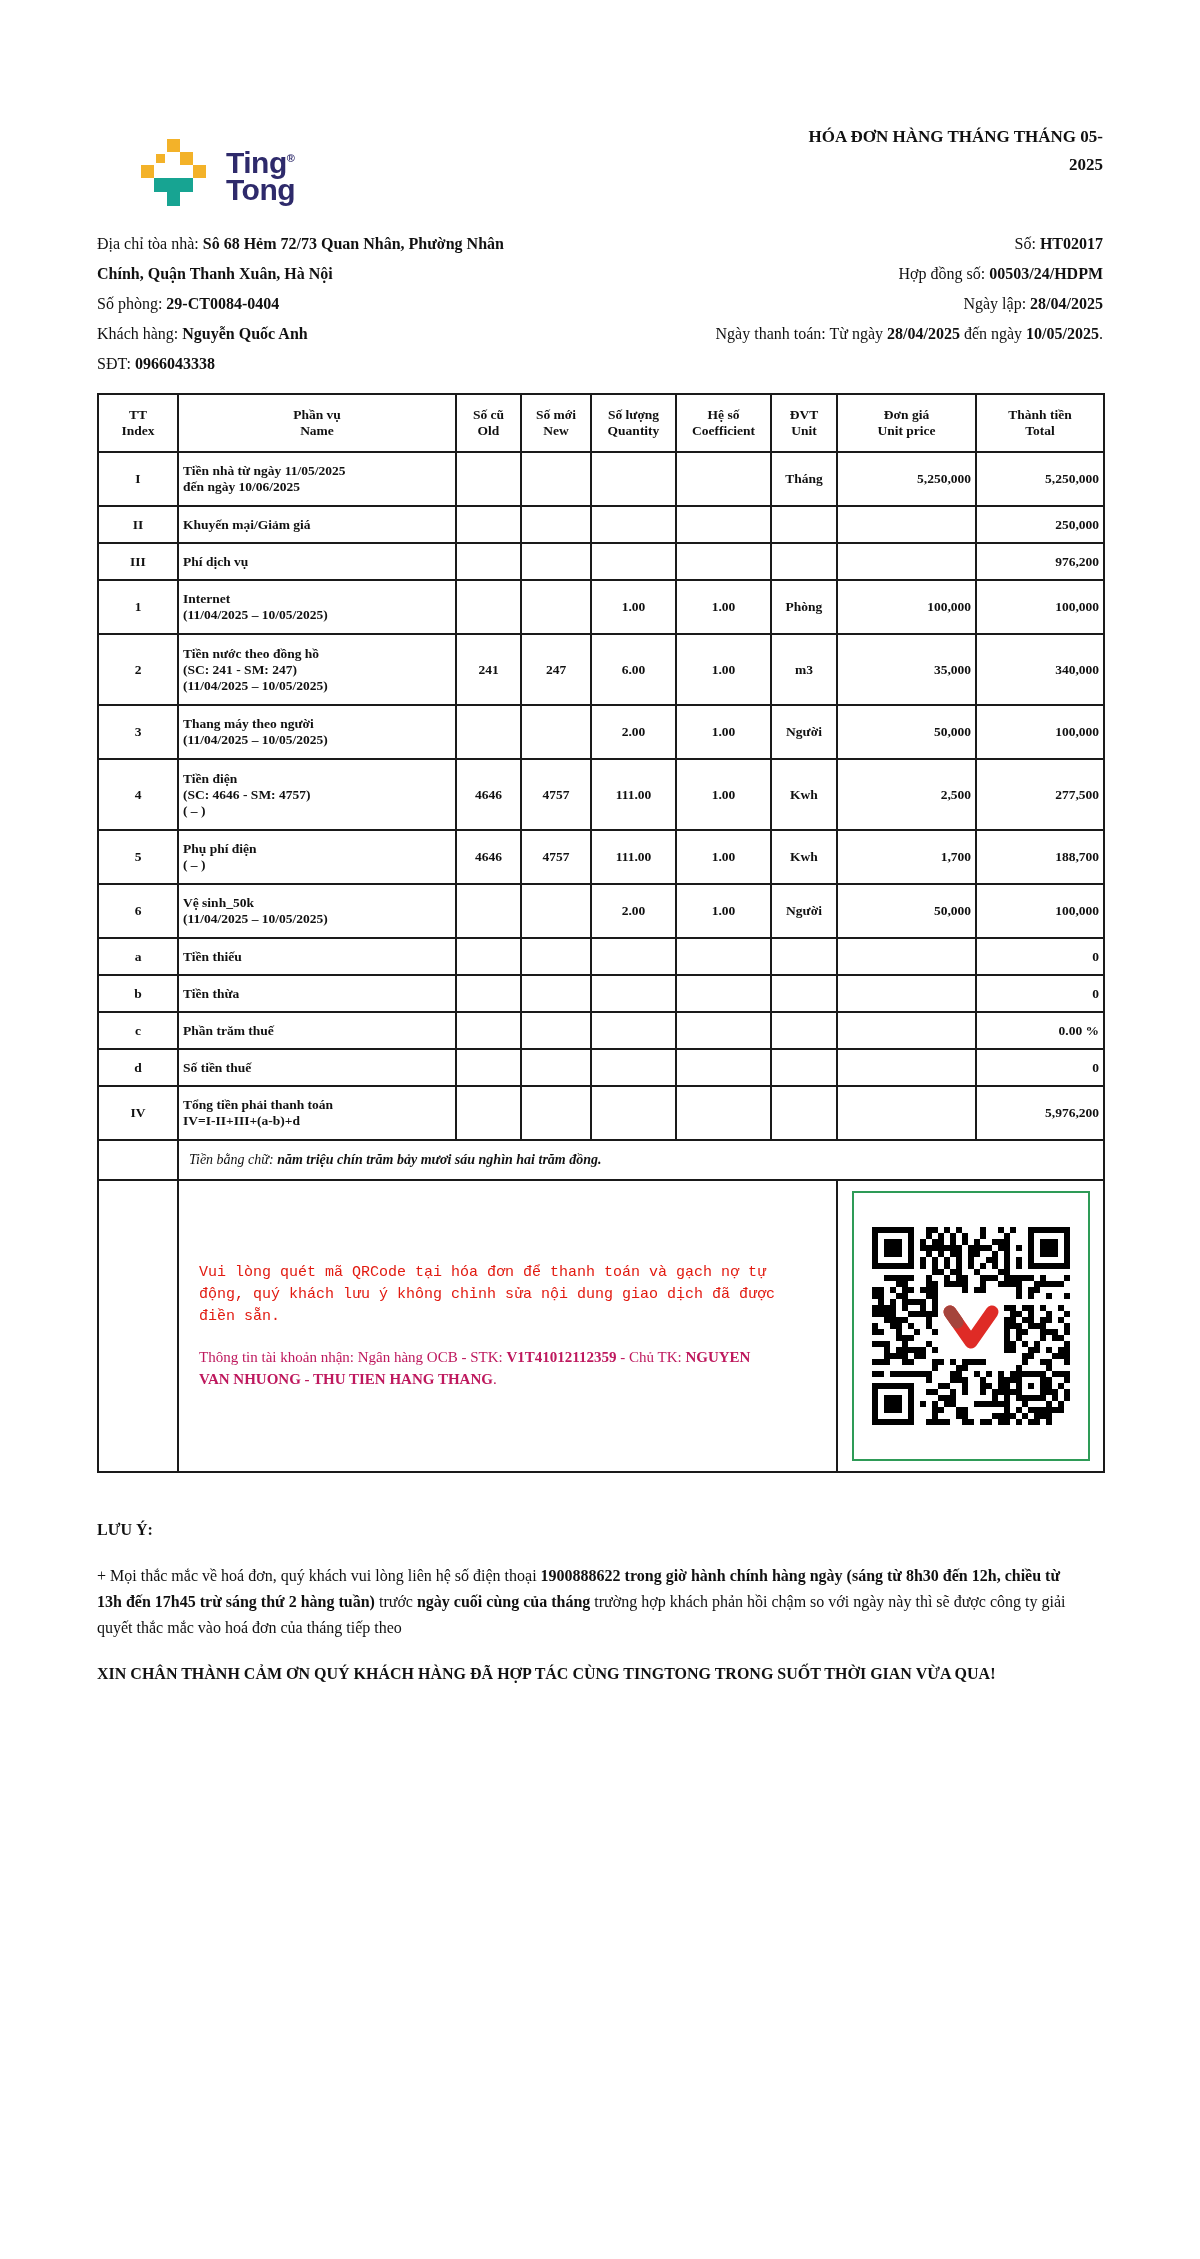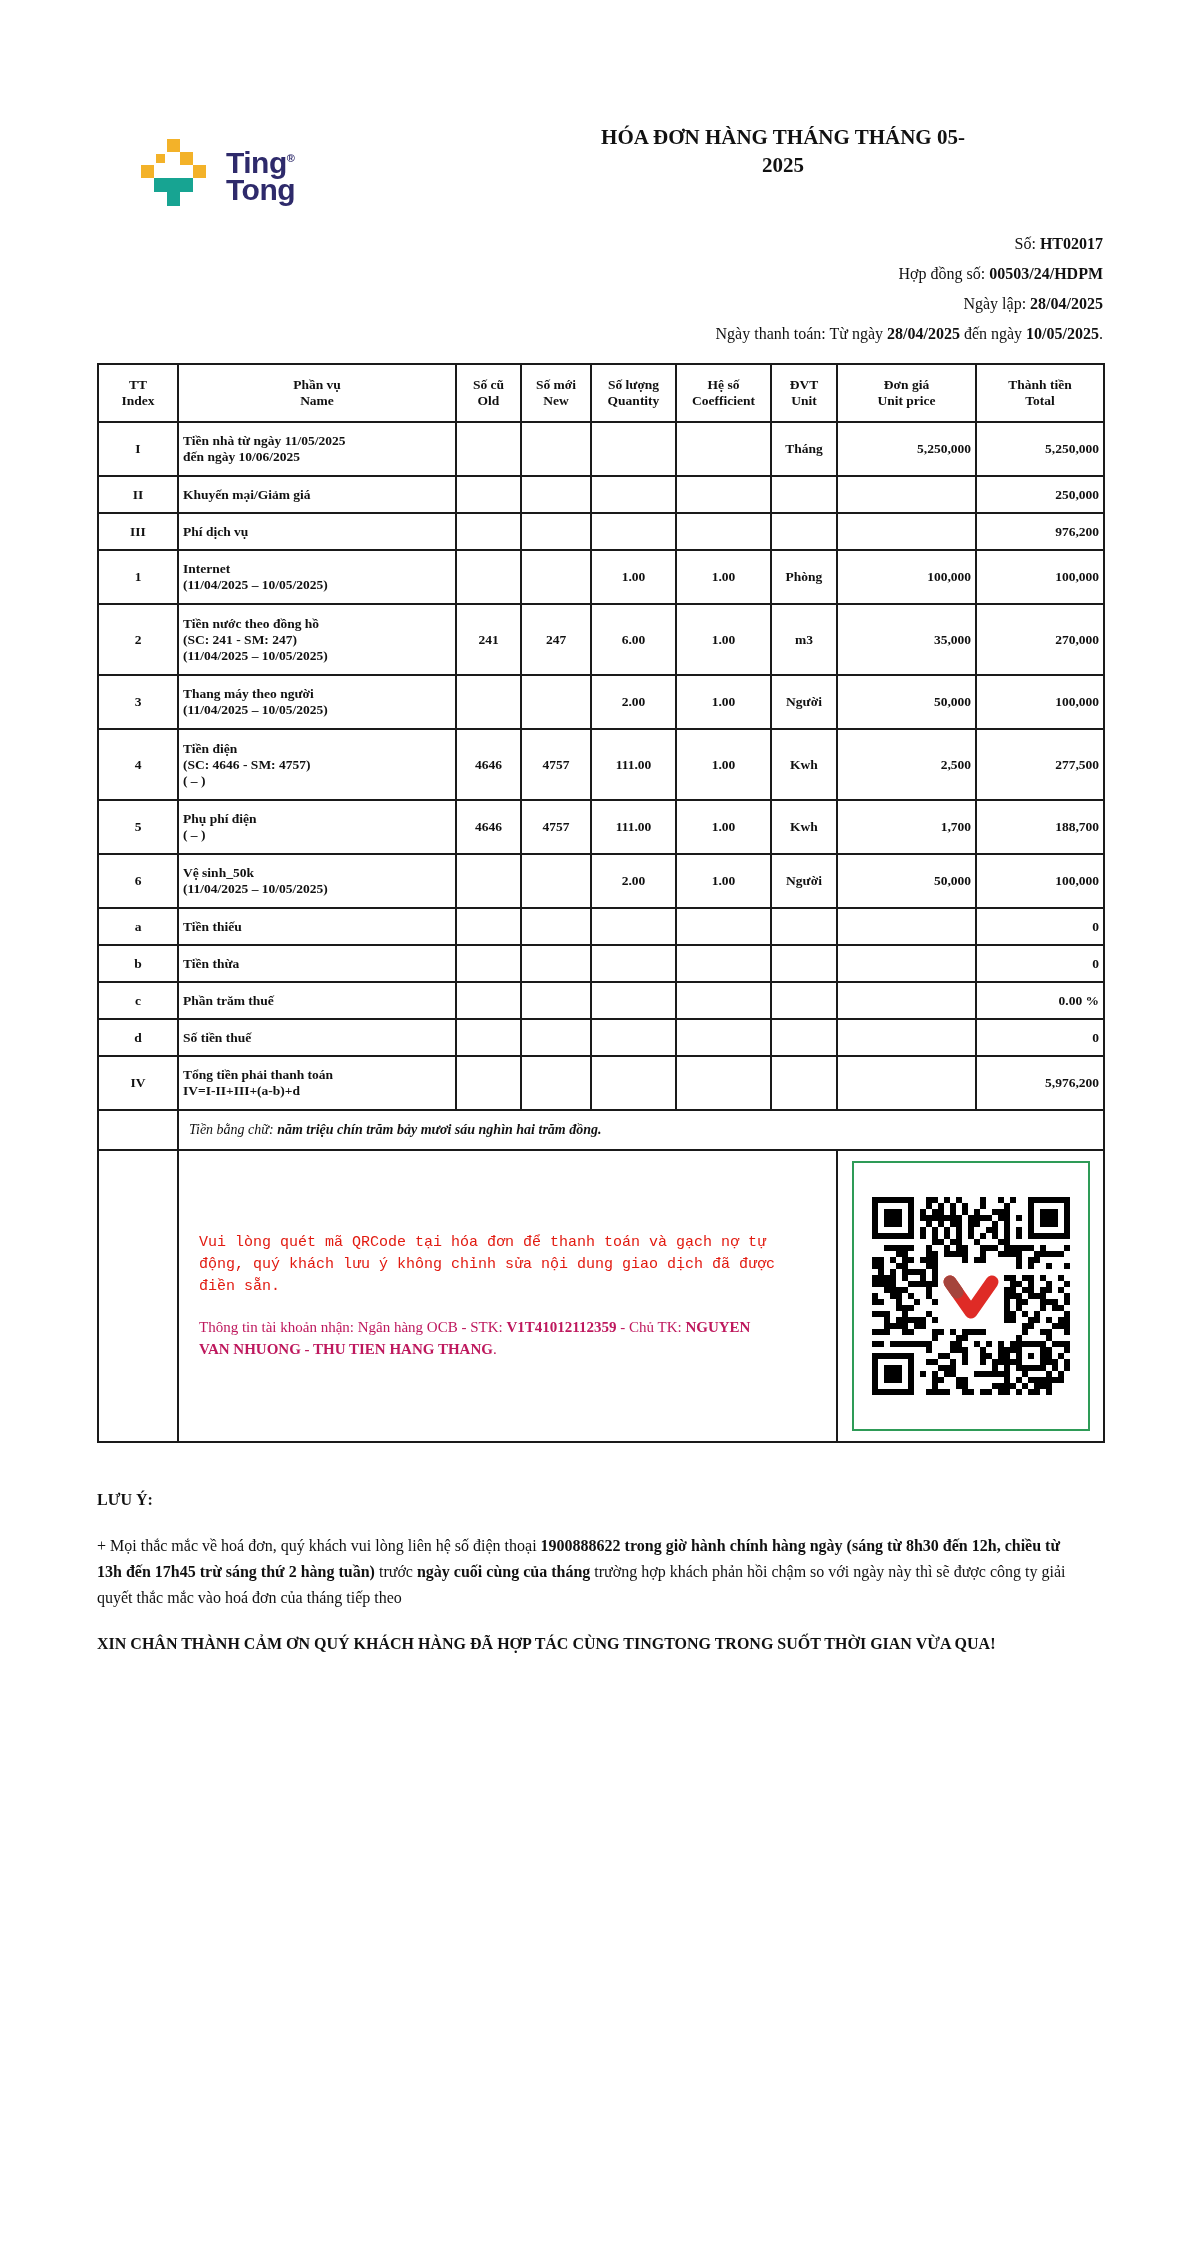--- a/index.html
+++ b/index.html
@@ -11,21 +11,21 @@
   
   .header{display:flex;justify-content:space-between;align-items:flex-start;padding-top:121px;}
   .logo-block{display:flex;align-items:flex-start;margin-top:18px;margin-left:44px;}
   .logo-mark{position:relative;width:65px;height:68px;flex:0 0 auto;}
   .logo-mark div{position:absolute;}
   .logo-text{
     font-family:Liberation Sans, sans-serif;font-weight:bold;
     font-size:30px;line-height:27px;letter-spacing:-0.5px;margin-left:20px;margin-top:6px;
   }
   .logo-text .reg{font-size:11px;vertical-align:super;}
-  .title-block{width:640px;text-align:center;font-weight:bold;font-size:21px;line-height:28px;margin-top:2px;}
+  .title-block{width:640px;text-align:right;font-weight:bold;font-size:17px;line-height:28px;margin-top:2px;}
   
   .info{display:flex;justify-content:space-between;margin-top:22px;font-size:16px;line-height:30px;}
   .info-left{width:442px;}
   .info-right{flex:1;text-align:right;}
   
   table.inv{border-collapse:collapse;width:1006px;margin-top:14px;table-layout:fixed;}
   table.inv th,table.inv td{border:2px solid #1a1a1a;vertical-align:middle;padding:2px 4px;}
   table.inv{font-size:13.5px;font-weight:bold;line-height:16px;}
   table.inv th{text-align:center;font-weight:bold;}
   td.c{text-align:center;}
@@ -69,20 +69,26 @@
           <div style="color:#2E2A6B">Tong</div>
         </div>
     </div>
     <div class="title-block" id="titleBlock">
         <div>HÓA ĐƠN HÀNG THÁNG THÁNG 05-</div>
         <div>2025</div>
       </div>
   </div>
 
   <div class="info">
+    <div class="info-left">
+        <div>Địa chỉ tòa nhà: <b>Sô 68 Hẻm 72/73 Quan Nhân, Phường Nhân Chính, Quận Thanh Xuân, Hà Nội</b></div>
+        <div>Số phòng: <b>29-CT0084-0404</b></div>
+        <div>Khách hàng: <b>Nguyễn Quốc Anh</b></div>
+        <div>SĐT: <b>0966043338</b></div>
+      </div>
     <div class="info-right">
         <div>Số: <b>HT02017</b></div>
         <div>Hợp đồng số: <b>00503/24/HDPM</b></div>
         <div>Ngày lập: <b>28/04/2025</b></div>
         <div>Ngày thanh toán: Từ ngày <b>28/04/2025</b> đến ngày <b>10/05/2025</b>.</div>
       </div>
   </div>
 
   <div id="tableHost">
       <table class="inv">
@@ -196,21 +202,21 @@
               <div>Tiền nước theo đồng hồ</div>
               <div>(SC: 241 - SM: 247)</div>
               <div>(11/04/2025 – 10/05/2025)</div>
             </td>
             <td class="c">241</td>
             <td class="c">247</td>
             <td class="c">6.00</td>
             <td class="c">1.00</td>
             <td class="c">m3</td>
             <td class="r">35,000</td>
-            <td class="r">270,000</td>
+            <td class="r">340,000</td>
           </tr>
           <tr class="h2">
             <td class="c">3</td>
             <td class="l">
               <div>Thang máy theo người</div>
               <div>(11/04/2025 – 10/05/2025)</div>
             </td>
             <td class="c"></td>
             <td class="c"></td>
             <td class="c">2.00</td>

